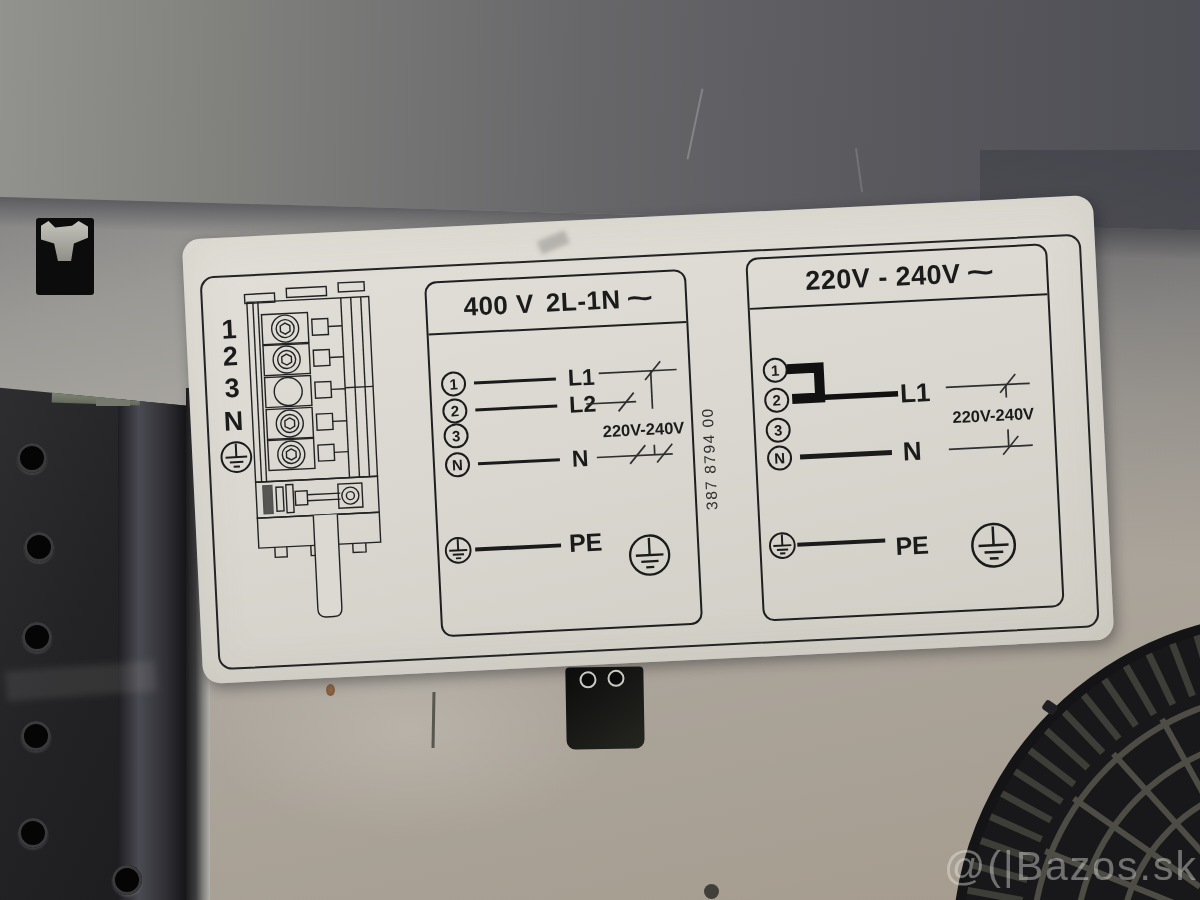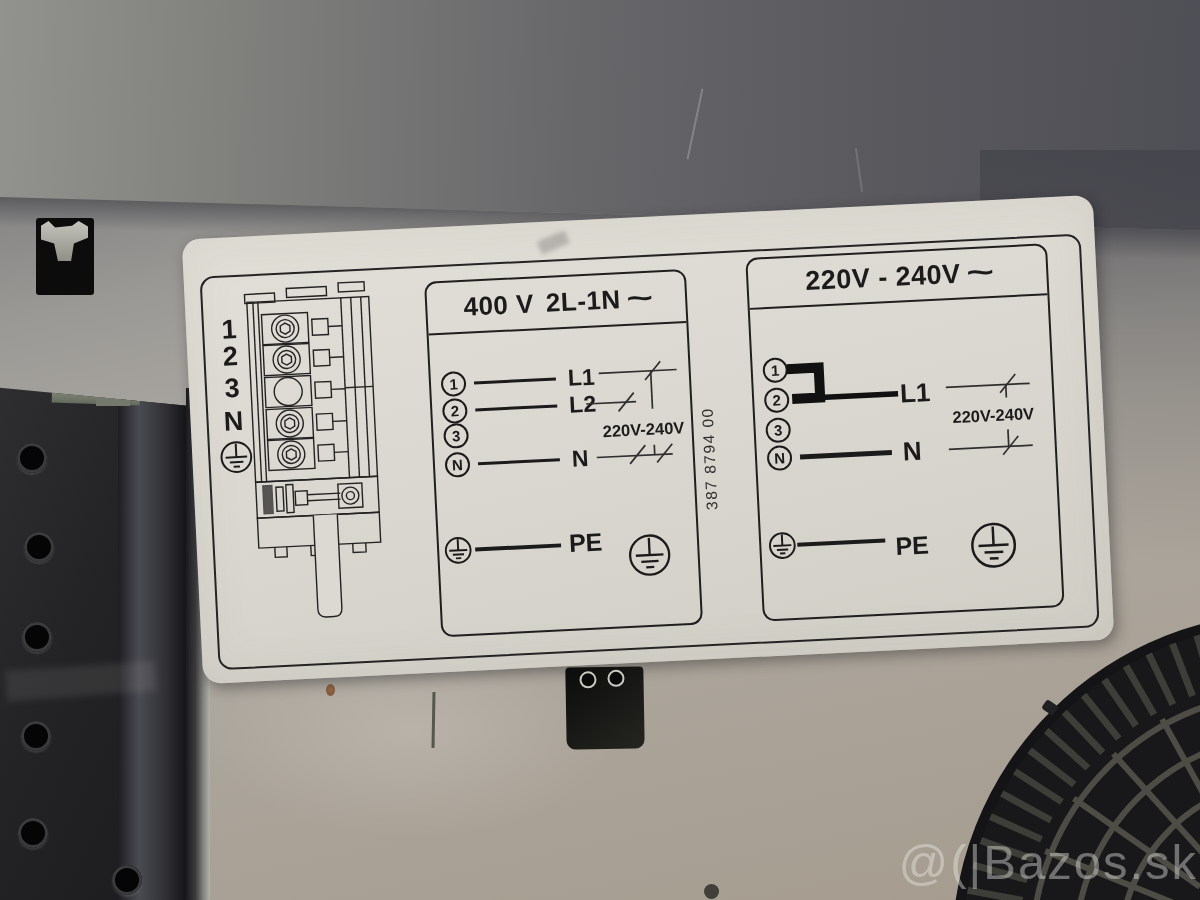--- a/index.html
+++ b/index.html
@@ -89,21 +89,21 @@
     font-size:15.5px;letter-spacing:1.5px;color:#2e2e2e;text-align:center;}
   svg.lineart{position:absolute;overflow:visible;}
   
   .square{left:566px;top:667px;width:78px;height:82px;
     background:linear-gradient(145deg,#0c0c0c,#1d1d1a 70%,#262620);
     border-radius:4px 4px 9px 9px;transform:rotate(-1deg);}
   .sq-hole{position:absolute;width:17px;height:17px;border-radius:50%;
     border:2.5px solid #c9c9c1;background:#0a0a0a;box-sizing:border-box;}
   .nub{left:1043px;top:702px;width:14px;height:11px;background:#202022;border-radius:3px;transform:rotate(35deg);}
   
-  .watermark{right:2px;bottom:10px;font-size:49px;letter-spacing:2px;
+  .watermark{right:2px;bottom:10px;font-size:41px;letter-spacing:2px;
     color:rgba(235,235,230,.42);font-weight:normal;}
 </style>
 </head>
 <body>
 
 <div class="abs top-band"></div>
 <div class="abs tr-shade"></div>
 <div class="abs light-patch"></div>
 <div class="abs speck1"></div>
 <div class="abs speck2"></div>

